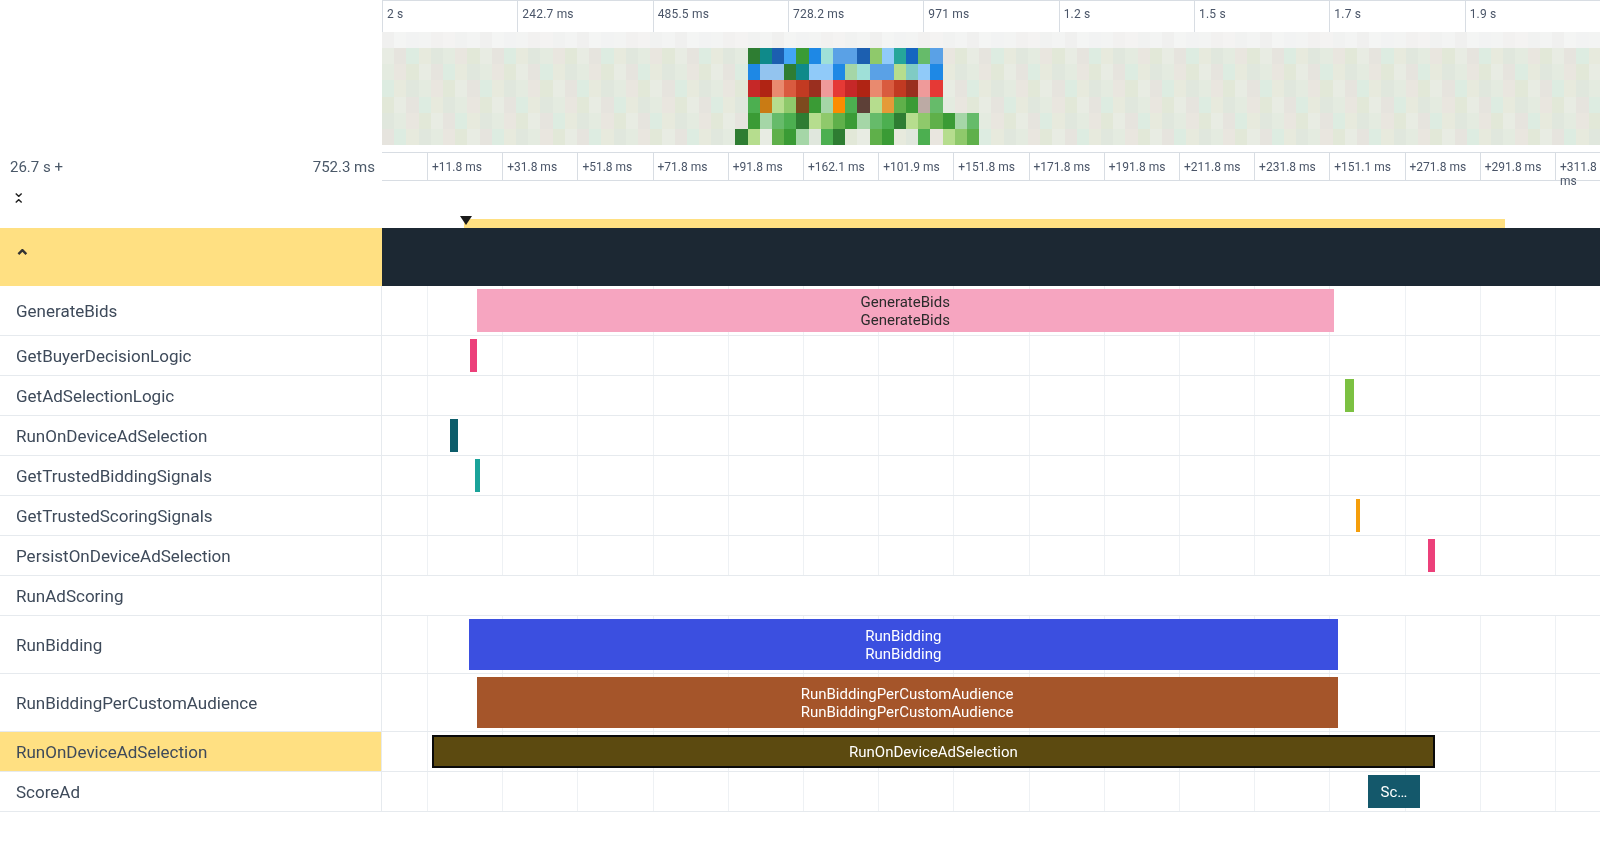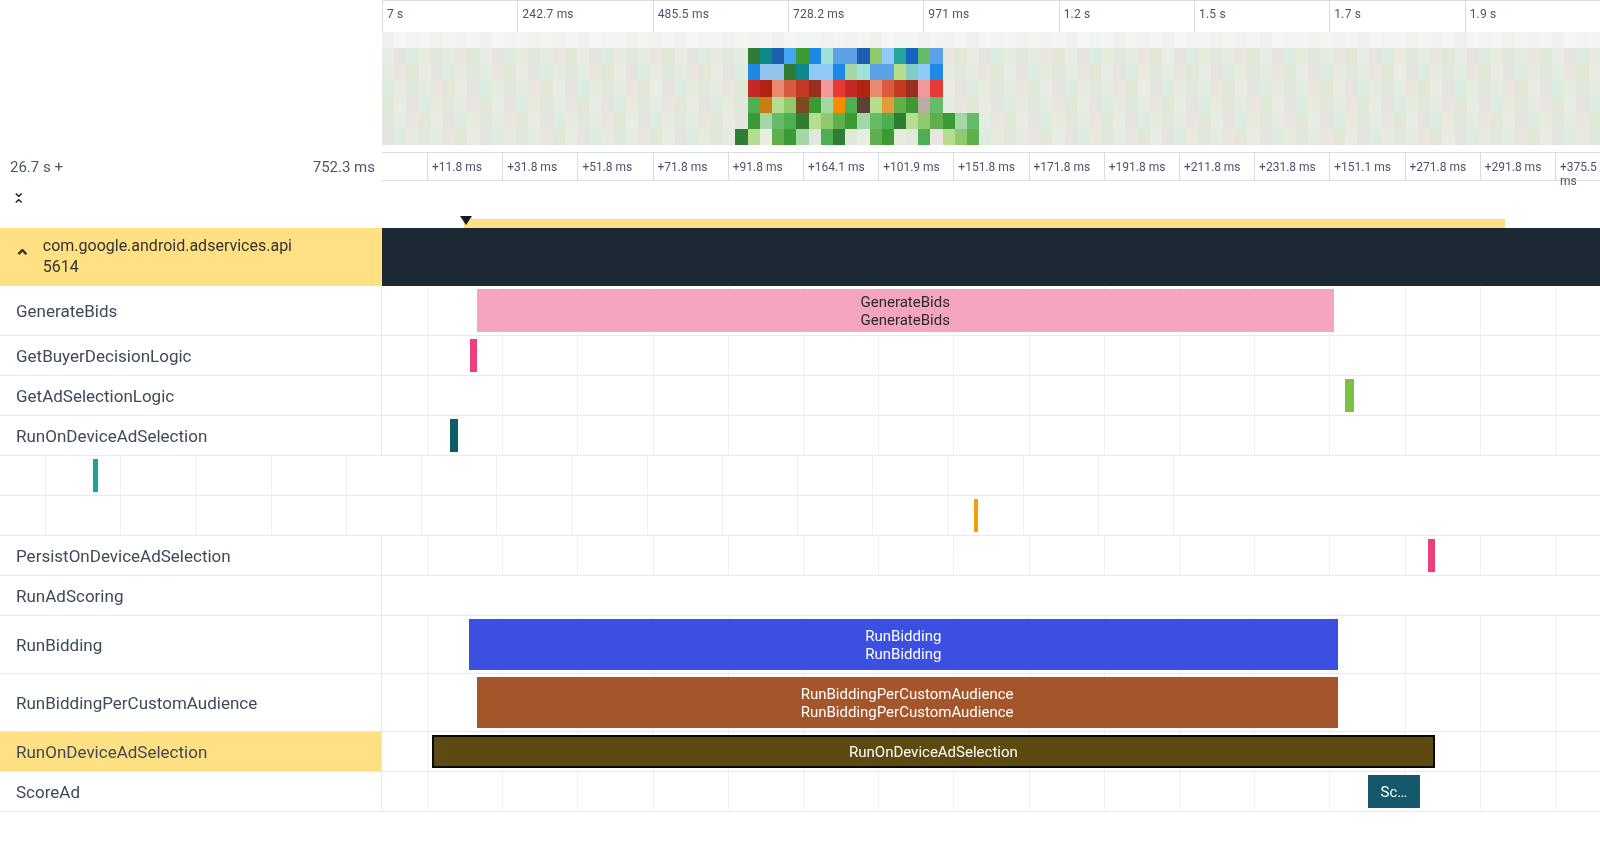--- a/index.html
+++ b/index.html
@@ -156,21 +156,21 @@
   .row-h-2 { height: 50px; }
   .row-h-3 { height: 58px; }
 
   .bar span { display:block; }
 
 </style>
 </head>
 <body>
 
 <div class="timeline-ruler-top" id="top-ruler">
-    <div class="tick" style="left: 0px;">7 s</div>
+    <div class="tick" style="left: 0px;">2 s</div>
     <div class="tick" style="left: 135.333px;">242.7 ms</div>
     <div class="tick" style="left: 270.667px;">485.5 ms</div>
     <div class="tick" style="left: 406px;">728.2 ms</div>
     <div class="tick" style="left: 541.333px;">971 ms</div>
     <div class="tick" style="left: 676.667px;">1.2 s</div>
     <div class="tick" style="left: 812px;">1.5 s</div>
     <div class="tick" style="left: 947.333px;">1.7 s</div>
     <div class="tick" style="left: 1082.67px;">1.9 s</div>
   </div>
 
@@ -895,50 +895,46 @@
 
 <div class="second-ruler">
   <div class="left-label">26.7 s +</div>
   <div class="right-label">752.3 ms</div>
   <div class="second-ruler-ticks" id="second-ruler-ticks">
       <div class="tick" style="left: 45px;">+11.8 ms</div>
       <div class="tick" style="left: 120.192px;">+31.8 ms</div>
       <div class="tick" style="left: 195.385px;">+51.8 ms</div>
       <div class="tick" style="left: 270.577px;">+71.8 ms</div>
       <div class="tick" style="left: 345.769px;">+91.8 ms</div>
-      <div class="tick" style="left: 420.962px;">+164.1 ms</div>
+      <div class="tick" style="left: 420.962px;">+162.1 ms</div>
       <div class="tick" style="left: 496.154px;">+101.9 ms</div>
       <div class="tick" style="left: 571.346px;">+151.8 ms</div>
       <div class="tick" style="left: 646.538px;">+171.8 ms</div>
       <div class="tick" style="left: 721.731px;">+191.8 ms</div>
       <div class="tick" style="left: 796.923px;">+211.8 ms</div>
       <div class="tick" style="left: 872.115px;">+231.8 ms</div>
       <div class="tick" style="left: 947.308px;">+151.1 ms</div>
       <div class="tick" style="left: 1022.5px;">+271.8 ms</div>
       <div class="tick" style="left: 1097.69px;">+291.8 ms</div>
-      <div class="tick" style="left: 1172.88px;">+375.5 ms</div>
+      <div class="tick" style="left: 1172.88px;">+311.8 ms</div>
     </div>
 </div>
 
 <div class="collapse-row">
   <div class="caret">⌄</div>
   <div class="caret2">⌄</div>
 </div>
 
 <div class="yellow-strip">
   <div class="marker"></div>
 </div>
 
 <div class="process-row">
   <div class="label">
     <span class="chev">⌃</span>
-    <div class="txt">
-      <div>com.google.android.adservices.api</div>
-      <div>5614</div>
-    </div>
   </div>
   <div class="dark"></div>
 </div>
 
 <div class="tracks" id="tracks">
     <div class="track-row row-h-2">
       <div class="track-label">GenerateBids</div>
       <div class="track-lane">
         <div class="vgrid" style="left: 45px;"></div>
         <div class="vgrid" style="left: 120.192px;"></div>
@@ -1022,20 +1018,21 @@
         <div class="vgrid" style="left: 796.923px;"></div>
         <div class="vgrid" style="left: 872.115px;"></div>
         <div class="vgrid" style="left: 947.308px;"></div>
         <div class="vgrid" style="left: 1022.5px;"></div>
         <div class="vgrid" style="left: 1097.69px;"></div>
         <div class="vgrid" style="left: 1172.88px;"></div>
         <div class="bar" style="left: 68.3096px; width: 7.51923px; background: rgb(12, 93, 107);"></div>
       </div>
     </div>
     <div class="track-row row-h-1">
+      <div class="track-label">GetTrustedBiddingSignals</div>
       <div class="track-lane">
         <div class="vgrid" style="left: 45px;"></div>
         <div class="vgrid" style="left: 120.192px;"></div>
         <div class="vgrid" style="left: 195.385px;"></div>
         <div class="vgrid" style="left: 270.577px;"></div>
         <div class="vgrid" style="left: 345.769px;"></div>
         <div class="vgrid" style="left: 420.962px;"></div>
         <div class="vgrid" style="left: 496.154px;"></div>
         <div class="vgrid" style="left: 571.346px;"></div>
         <div class="vgrid" style="left: 646.538px;"></div>
@@ -1043,20 +1040,21 @@
         <div class="vgrid" style="left: 796.923px;"></div>
         <div class="vgrid" style="left: 872.115px;"></div>
         <div class="vgrid" style="left: 947.308px;"></div>
         <div class="vgrid" style="left: 1022.5px;"></div>
         <div class="vgrid" style="left: 1097.69px;"></div>
         <div class="vgrid" style="left: 1172.88px;"></div>
         <div class="bar" style="left: 92.7471px; width: 5.63942px; background: rgb(26, 163, 154);"></div>
       </div>
     </div>
     <div class="track-row row-h-1">
+      <div class="track-label">GetTrustedScoringSignals</div>
       <div class="track-lane">
         <div class="vgrid" style="left: 45px;"></div>
         <div class="vgrid" style="left: 120.192px;"></div>
         <div class="vgrid" style="left: 195.385px;"></div>
         <div class="vgrid" style="left: 270.577px;"></div>
         <div class="vgrid" style="left: 345.769px;"></div>
         <div class="vgrid" style="left: 420.962px;"></div>
         <div class="vgrid" style="left: 496.154px;"></div>
         <div class="vgrid" style="left: 571.346px;"></div>
         <div class="vgrid" style="left: 646.538px;"></div>

